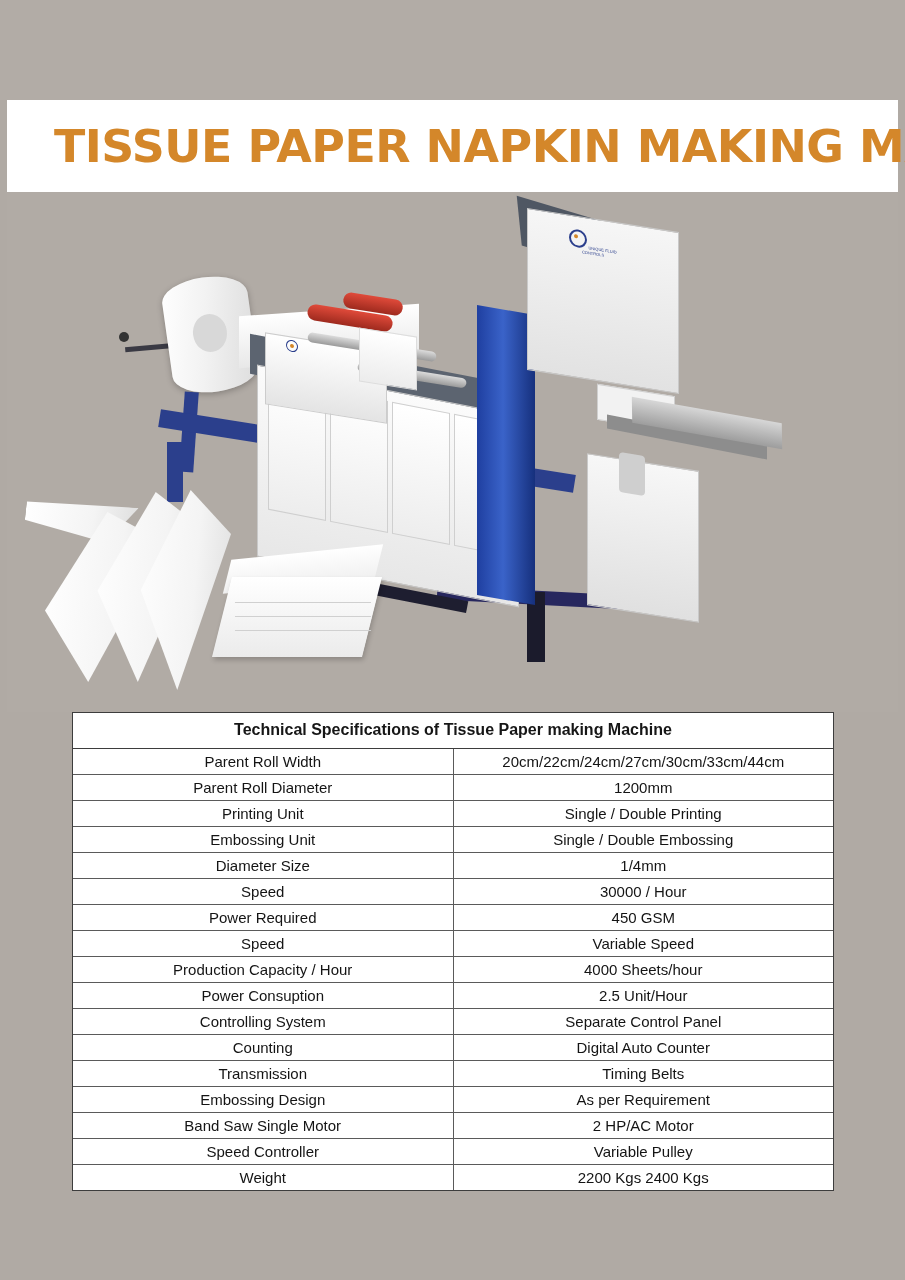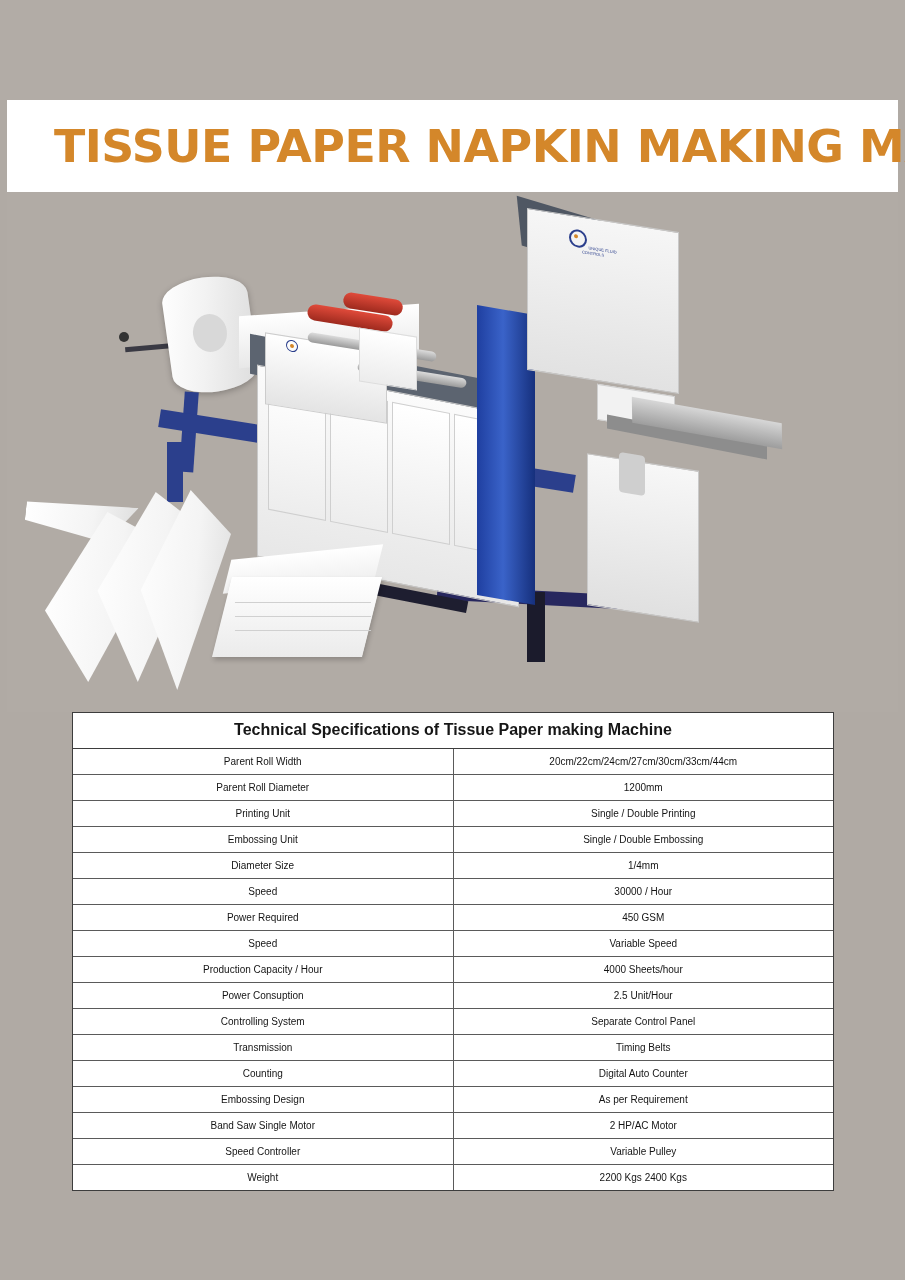--- a/index.html
+++ b/index.html
@@ -243,21 +243,21 @@
   .tbl-title td {
     text-align: center;
     font-size: 16px;
     font-weight: bold;
     color: #161616;
     padding: 8px 4px 9px;
     border-bottom: 1px solid #3d3d3d;
   }
   td {
     border: 1px solid #5a5a5a;
-    font-size: 10px;
+    font-size: 15px;
     color: #141414;
     padding: 4px 6px;
     text-align: center;
     height: 17px;
     white-space: nowrap;
     overflow: hidden;
   }
   td.param { width: 345px; border-left: none; }
   td.value { border-right: none; }
   tr.tbl-title td { border-left: none; border-right: none; border-top: none; }
@@ -381,26 +381,26 @@
           </tr>
         <tr>
             <td class="param">Power Consuption</td>
             <td class="value">2.5 Unit/Hour</td>
           </tr>
         <tr>
             <td class="param">Controlling System</td>
             <td class="value">Separate Control Panel</td>
           </tr>
         <tr>
+            <td class="param">Counting</td>
+            <td class="value">Digital Auto Counter</td>
+          </tr>
+        <tr>
             <td class="param">Transmission</td>
             <td class="value">Timing Belts</td>
-          </tr>
-        <tr>
-            <td class="param">Counting</td>
-            <td class="value">Digital Auto Counter</td>
           </tr>
         <tr>
             <td class="param">Embossing Design</td>
             <td class="value">As per Requirement</td>
           </tr>
         <tr>
             <td class="param">Band Saw Single Motor</td>
             <td class="value">2 HP/AC Motor</td>
           </tr>
         <tr>

